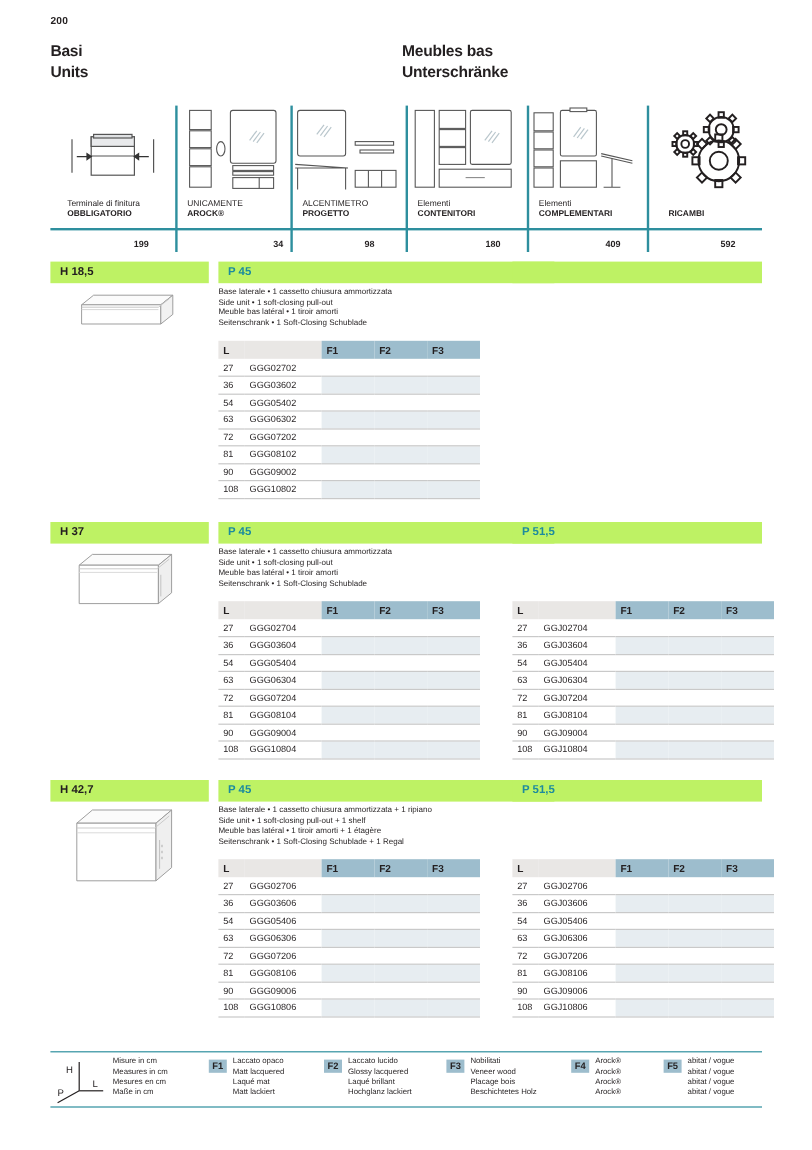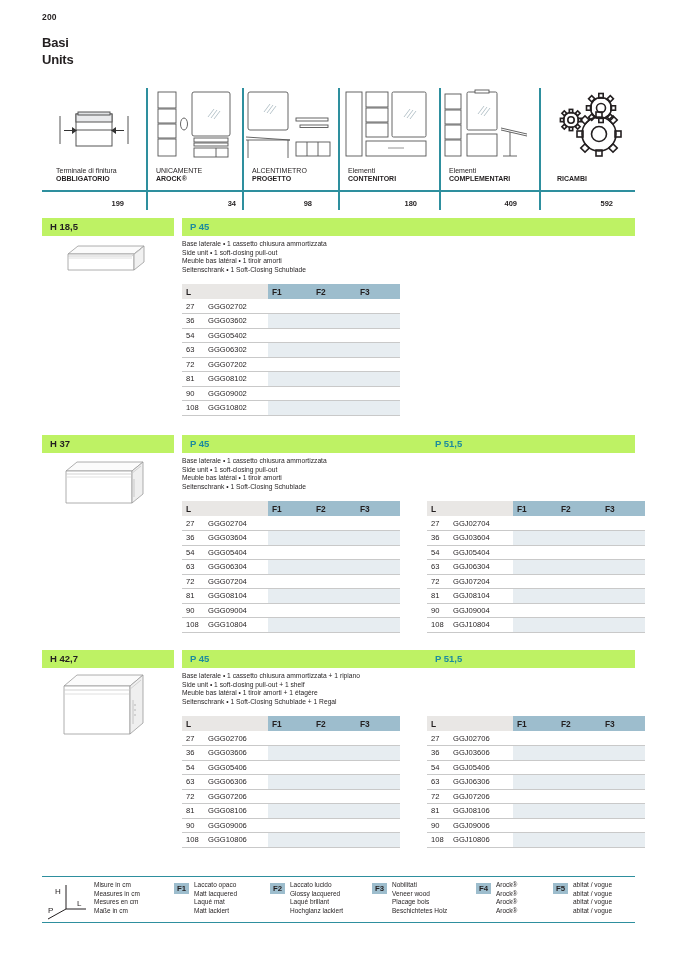--- a/index.html
+++ b/index.html
@@ -146,20 +146,24 @@
 </head>
 <body>
 
 <div class="page">
 
   <div class="page-number">200</div>
 
   <div class="titles">
     <div class="title-line">Basi</div>
     <div class="title-line">Units</div>
+  </div>
+  <div class="titles-right">
+    <div class="title-line">Meubles bas</div>
+    <div class="title-line">Unterschränke</div>
   </div>
 
   <div class="navstrip">
 
     <div class="navcell first" style="left:0px; width:104px;">
       <div class="nav-art">
         <svg width="104" height="72" viewBox="0 0 104 72">
           <g stroke="#555" fill="none" stroke-width="1">
             <line x1="18" y1="26" x2="18" y2="54"></line>
             <line x1="86" y1="26" x2="86" y2="54"></line>

